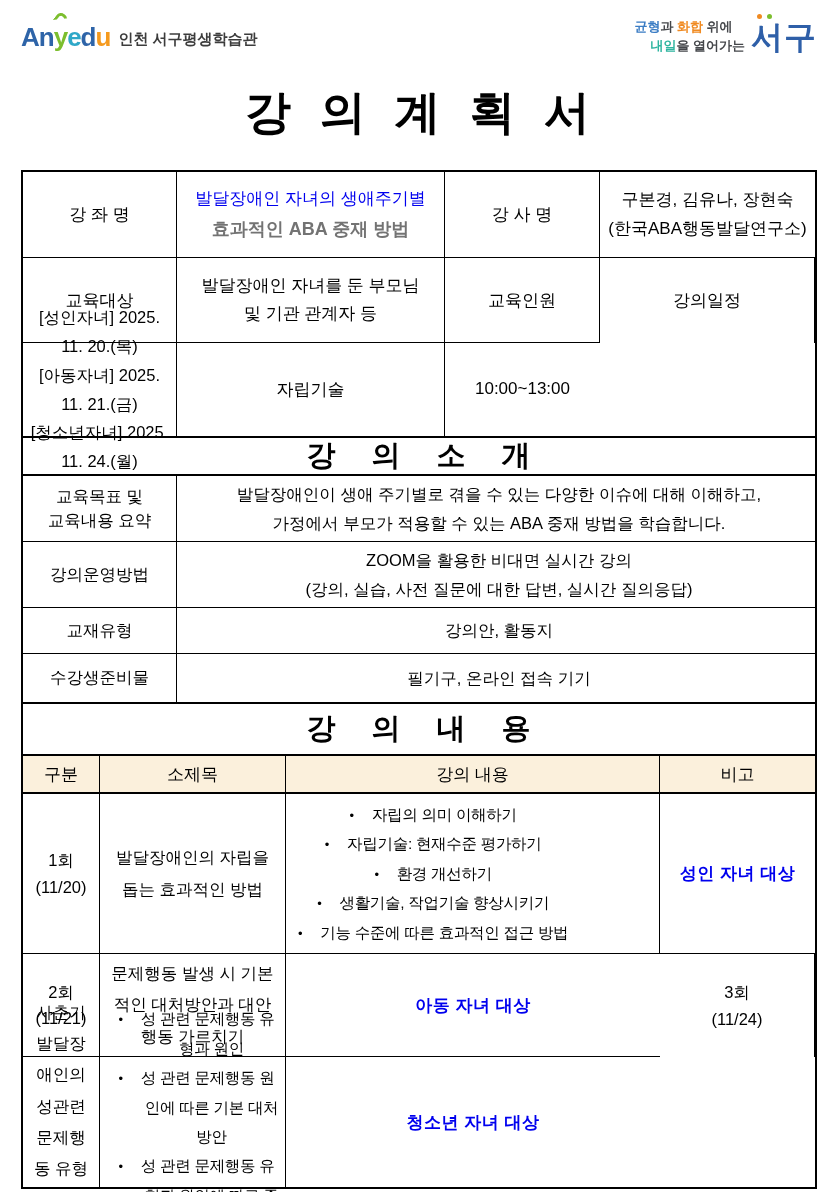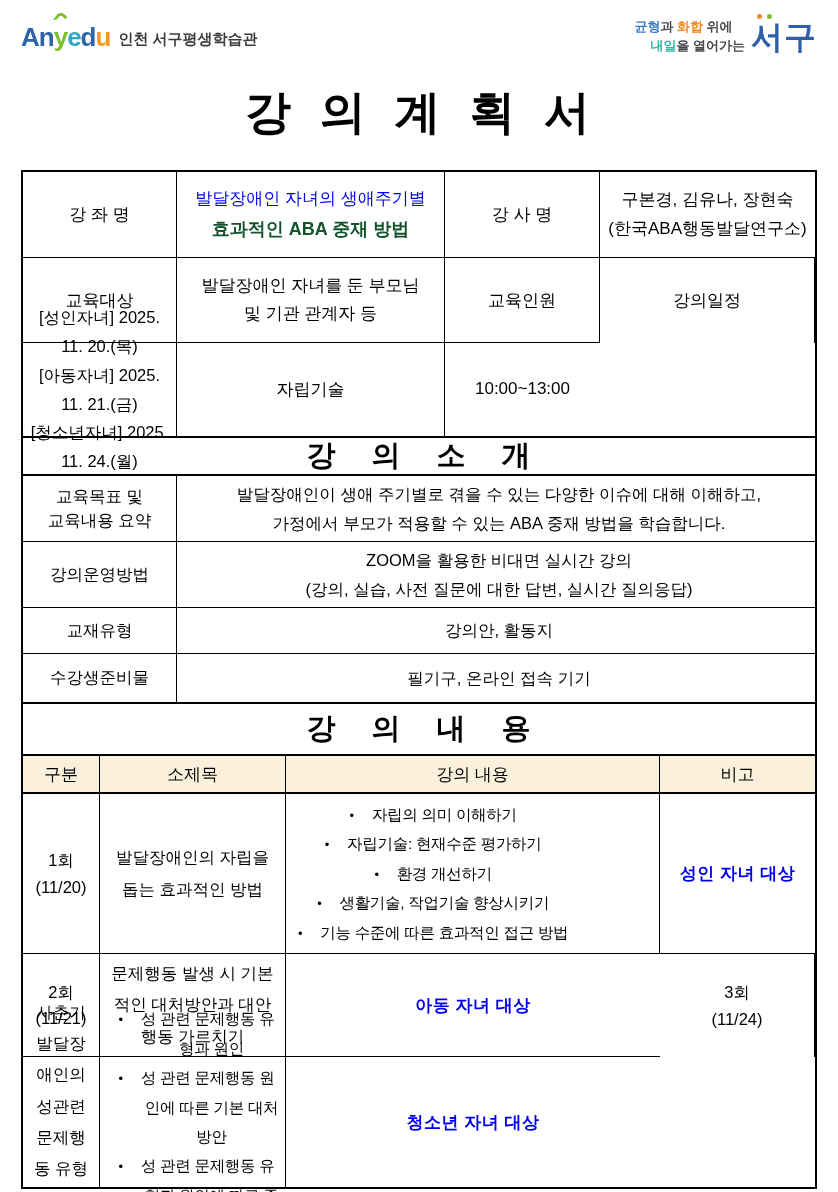--- a/index.html
+++ b/index.html
@@ -43,21 +43,21 @@
   .grid { display:grid; }
   .cell { display:flex; flex-direction:column; justify-content:center; align-items:center; text-align:center; padding:4px 6px; }
   .br { border-right:1px solid #000; }
   .bb { border-bottom:1px solid #000; }
   .label-cell { font-size:17px; }
   .left { align-items:center; text-align:left; padding-left:12px; }
 
   
   .info-grid { grid-template-columns:154px 268px 155px 1fr; grid-template-rows:86px 85px 93px; }
   .course-line1 { color:#0000ee; font-size:17px; line-height:1.7; }
-  .course-line2 { color:#14532d; font-size:18px; font-weight:bold; line-height:1.7; }
+  .course-line2 { color:#737373; font-size:18px; font-weight:bold; line-height:1.7; }
   .v17 { font-size:17px; line-height:1.65; }
   .v165 { font-size:16.5px; line-height:1.75; }
 
   
   .section-title {
     display:flex; justify-content:center; align-items:center;
     border-top:2px solid #000; border-bottom:2px solid #000;
     font-size:29px; font-weight:600; word-spacing:26px; letter-spacing:1px;
   }
   .intro-title { height:40px; }

